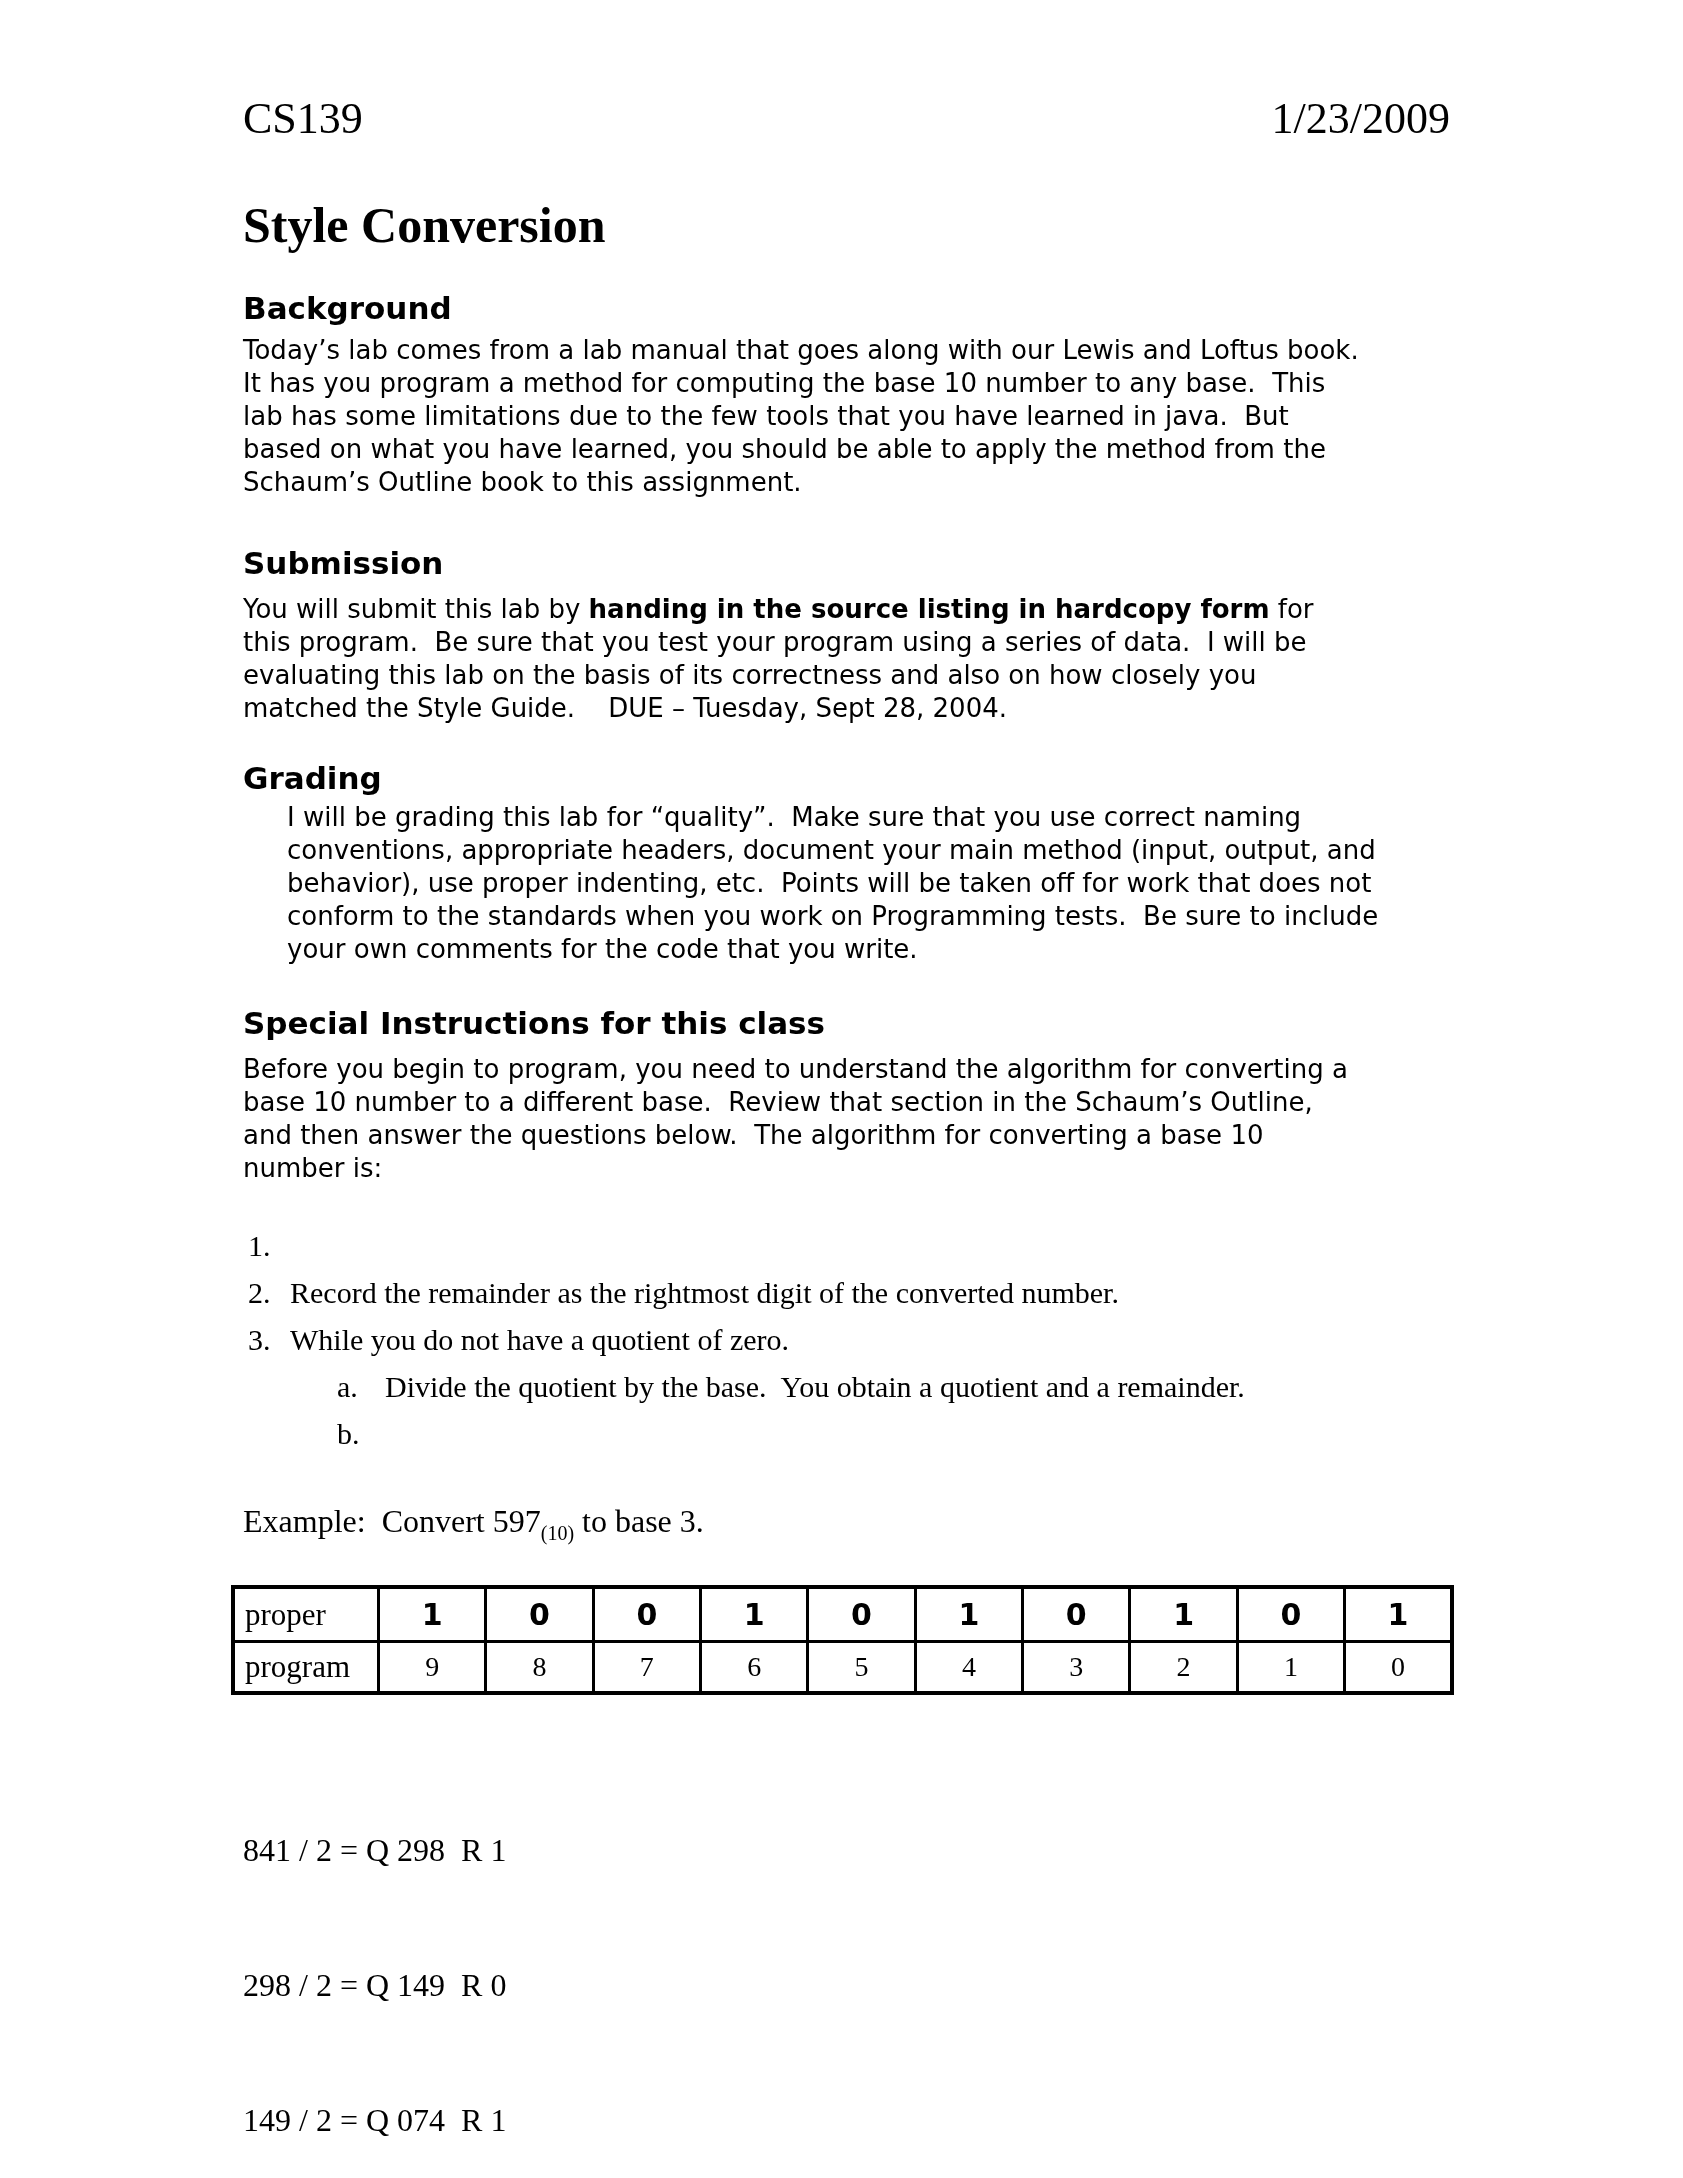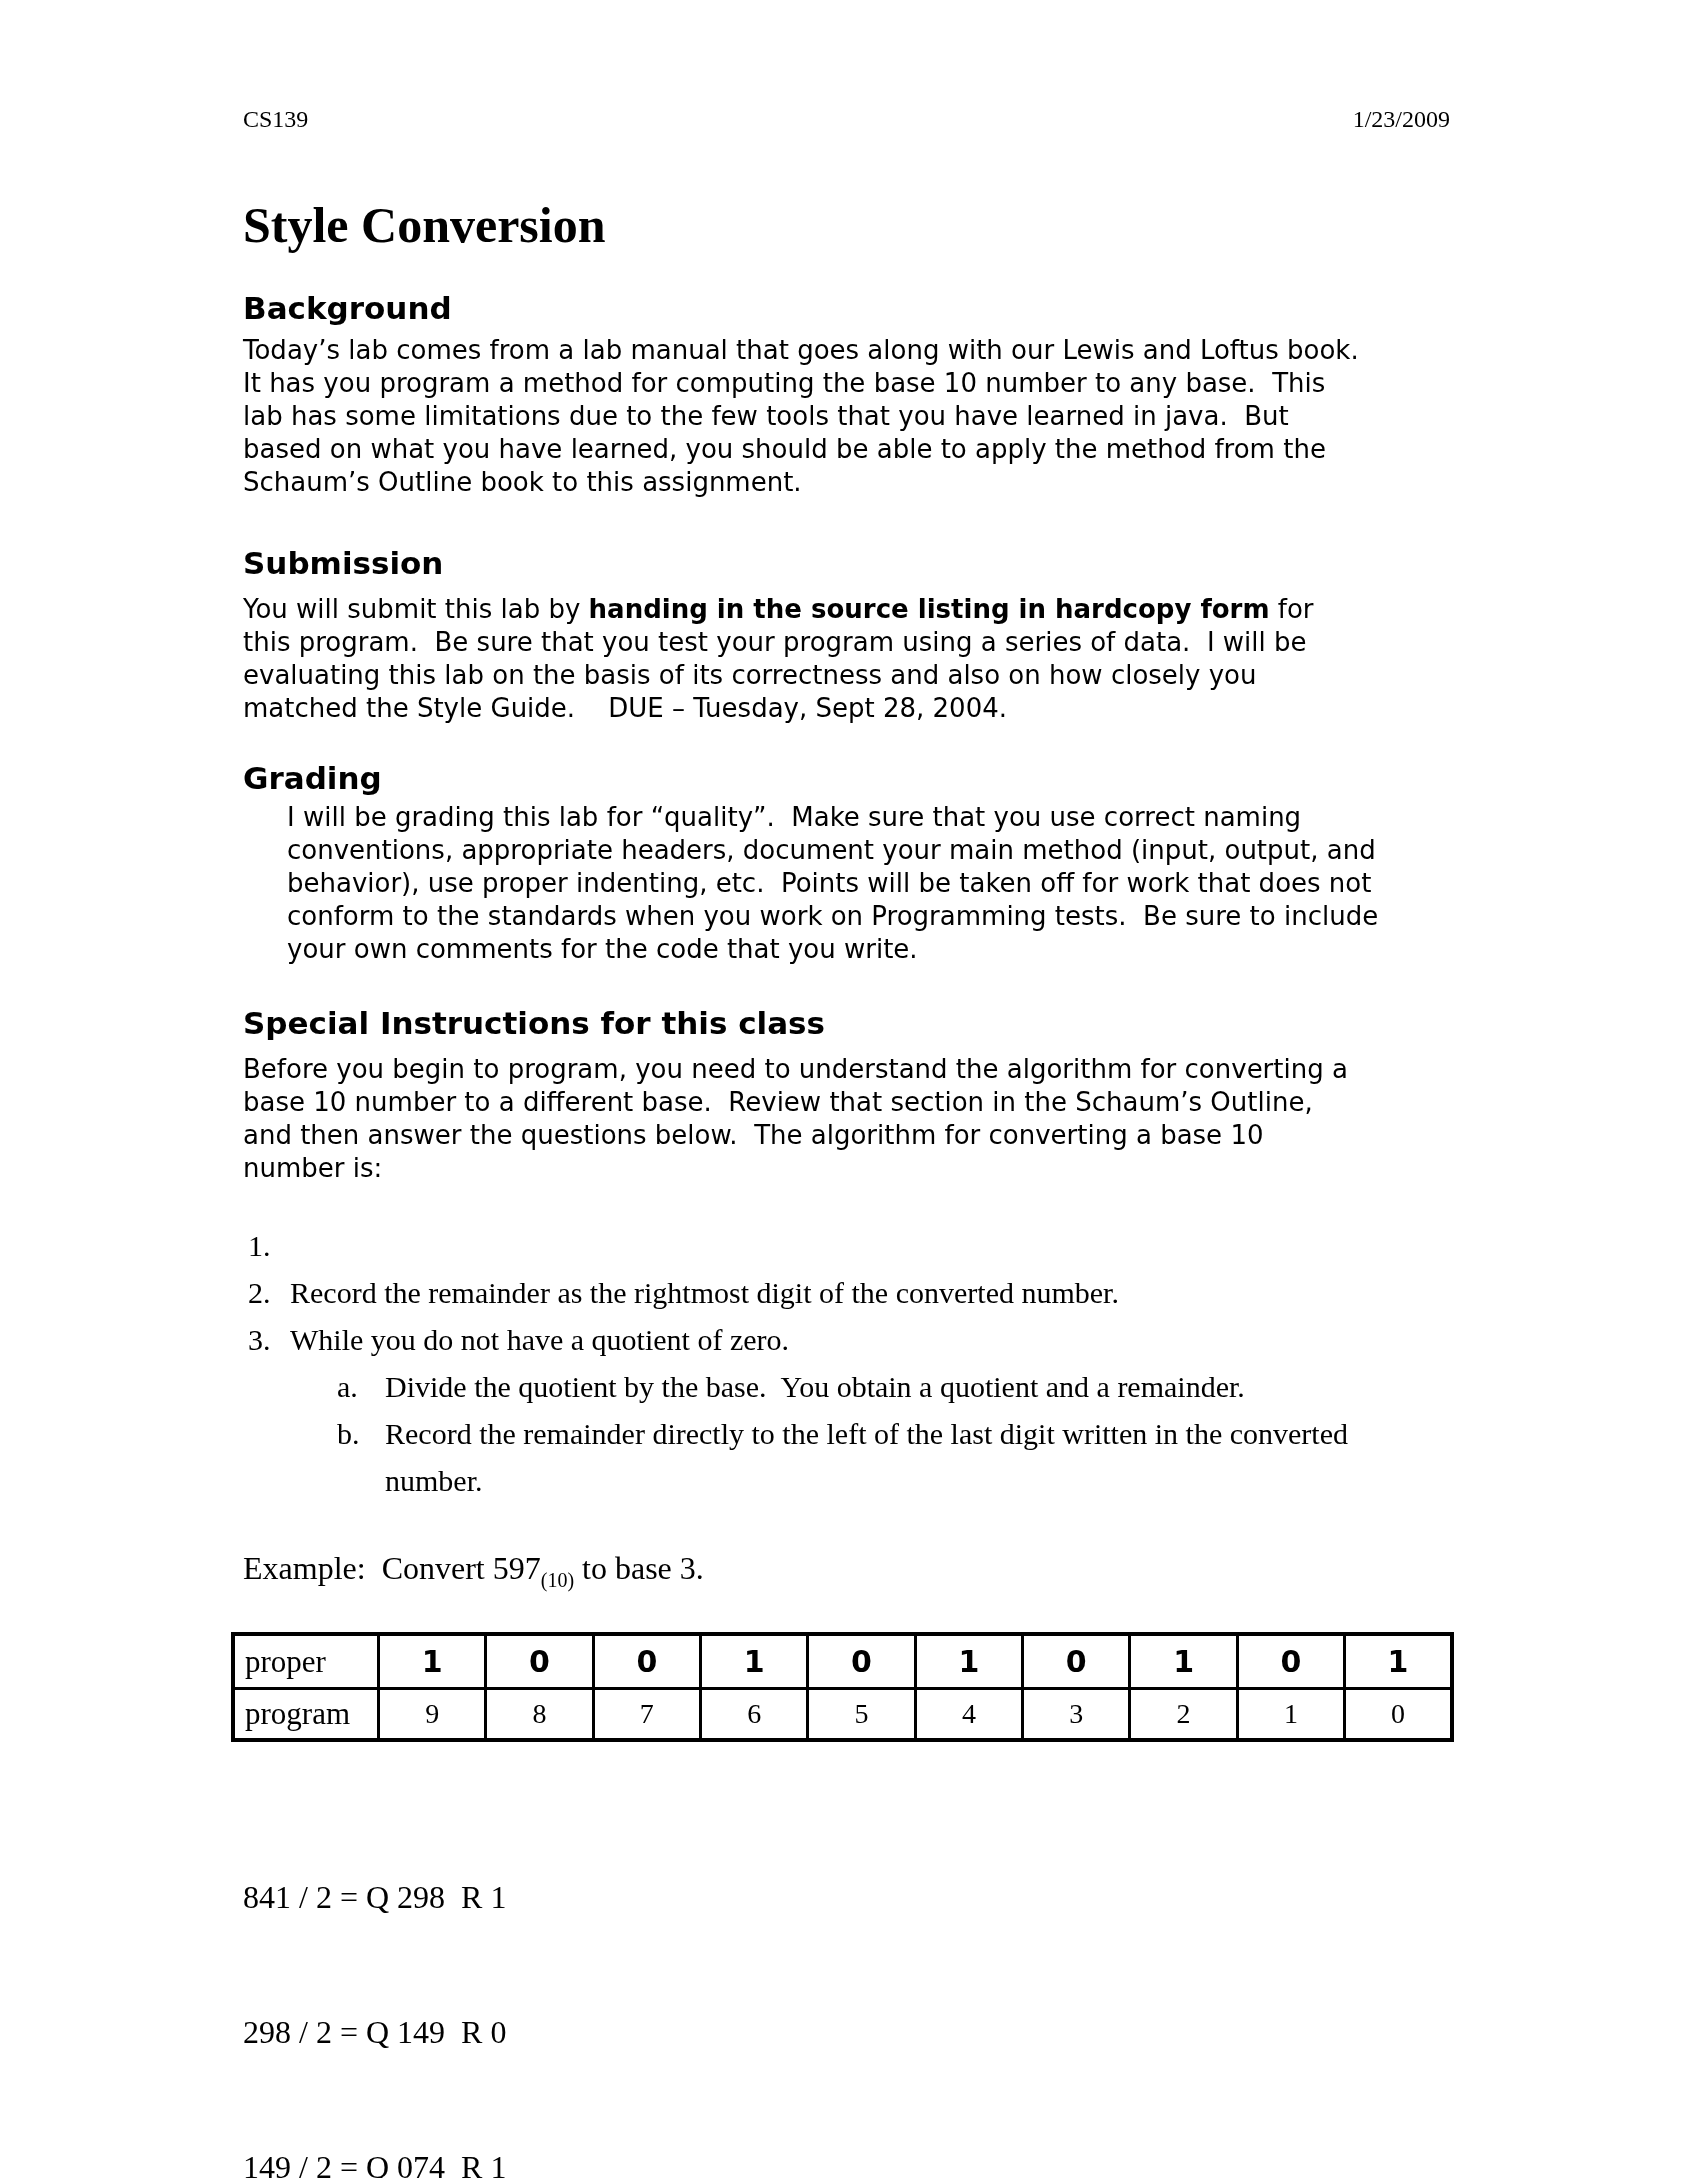--- a/index.html
+++ b/index.html
@@ -14,21 +14,21 @@
   .page {
     box-sizing: border-box;
     width: 1683px;
     height: 2178px;
     padding: 100px 233px 0 243px;
   }
   .header-row {
     display: flex;
     justify-content: space-between;
     font-family: "Liberation Serif", serif;
-    font-size: 24px;
+    font-size: 44px;
     line-height: 38px;
     align-items: center;
   }
   .doc-title {
     margin: 59px 0 0 0;
     font-family: "Liberation Serif", serif;
     font-weight: bold;
     font-size: 50px;
     line-height: 57px;
   }
@@ -166,22 +166,20 @@
     <div class="li">
       <span class="marker">3.</span>
       <div class="li-text">While you do not have a quotient of zero.</div>
     </div>
     <div class="li nested">
       <span class="marker">a.</span>
       <div class="li-text">Divide the quotient by the base.  You obtain a quotient and a remainder.</div>
     </div>
     <div class="li nested">
       <span class="marker">b.</span>
-      <div class="li-text">Record the remainder directly to the left of the last digit written in the converted
-number.</div>
     </div>
   </div>
 
   <div class="example-line"><span>Example:  Convert 597</span><span class="subscript">(10)</span><span> to base 3.</span></div>
 
   <table class="conv">
     <tbody>
         <tr class="num-row">
       <td class="lbl">proper</td>
       <td class="num">1</td>

